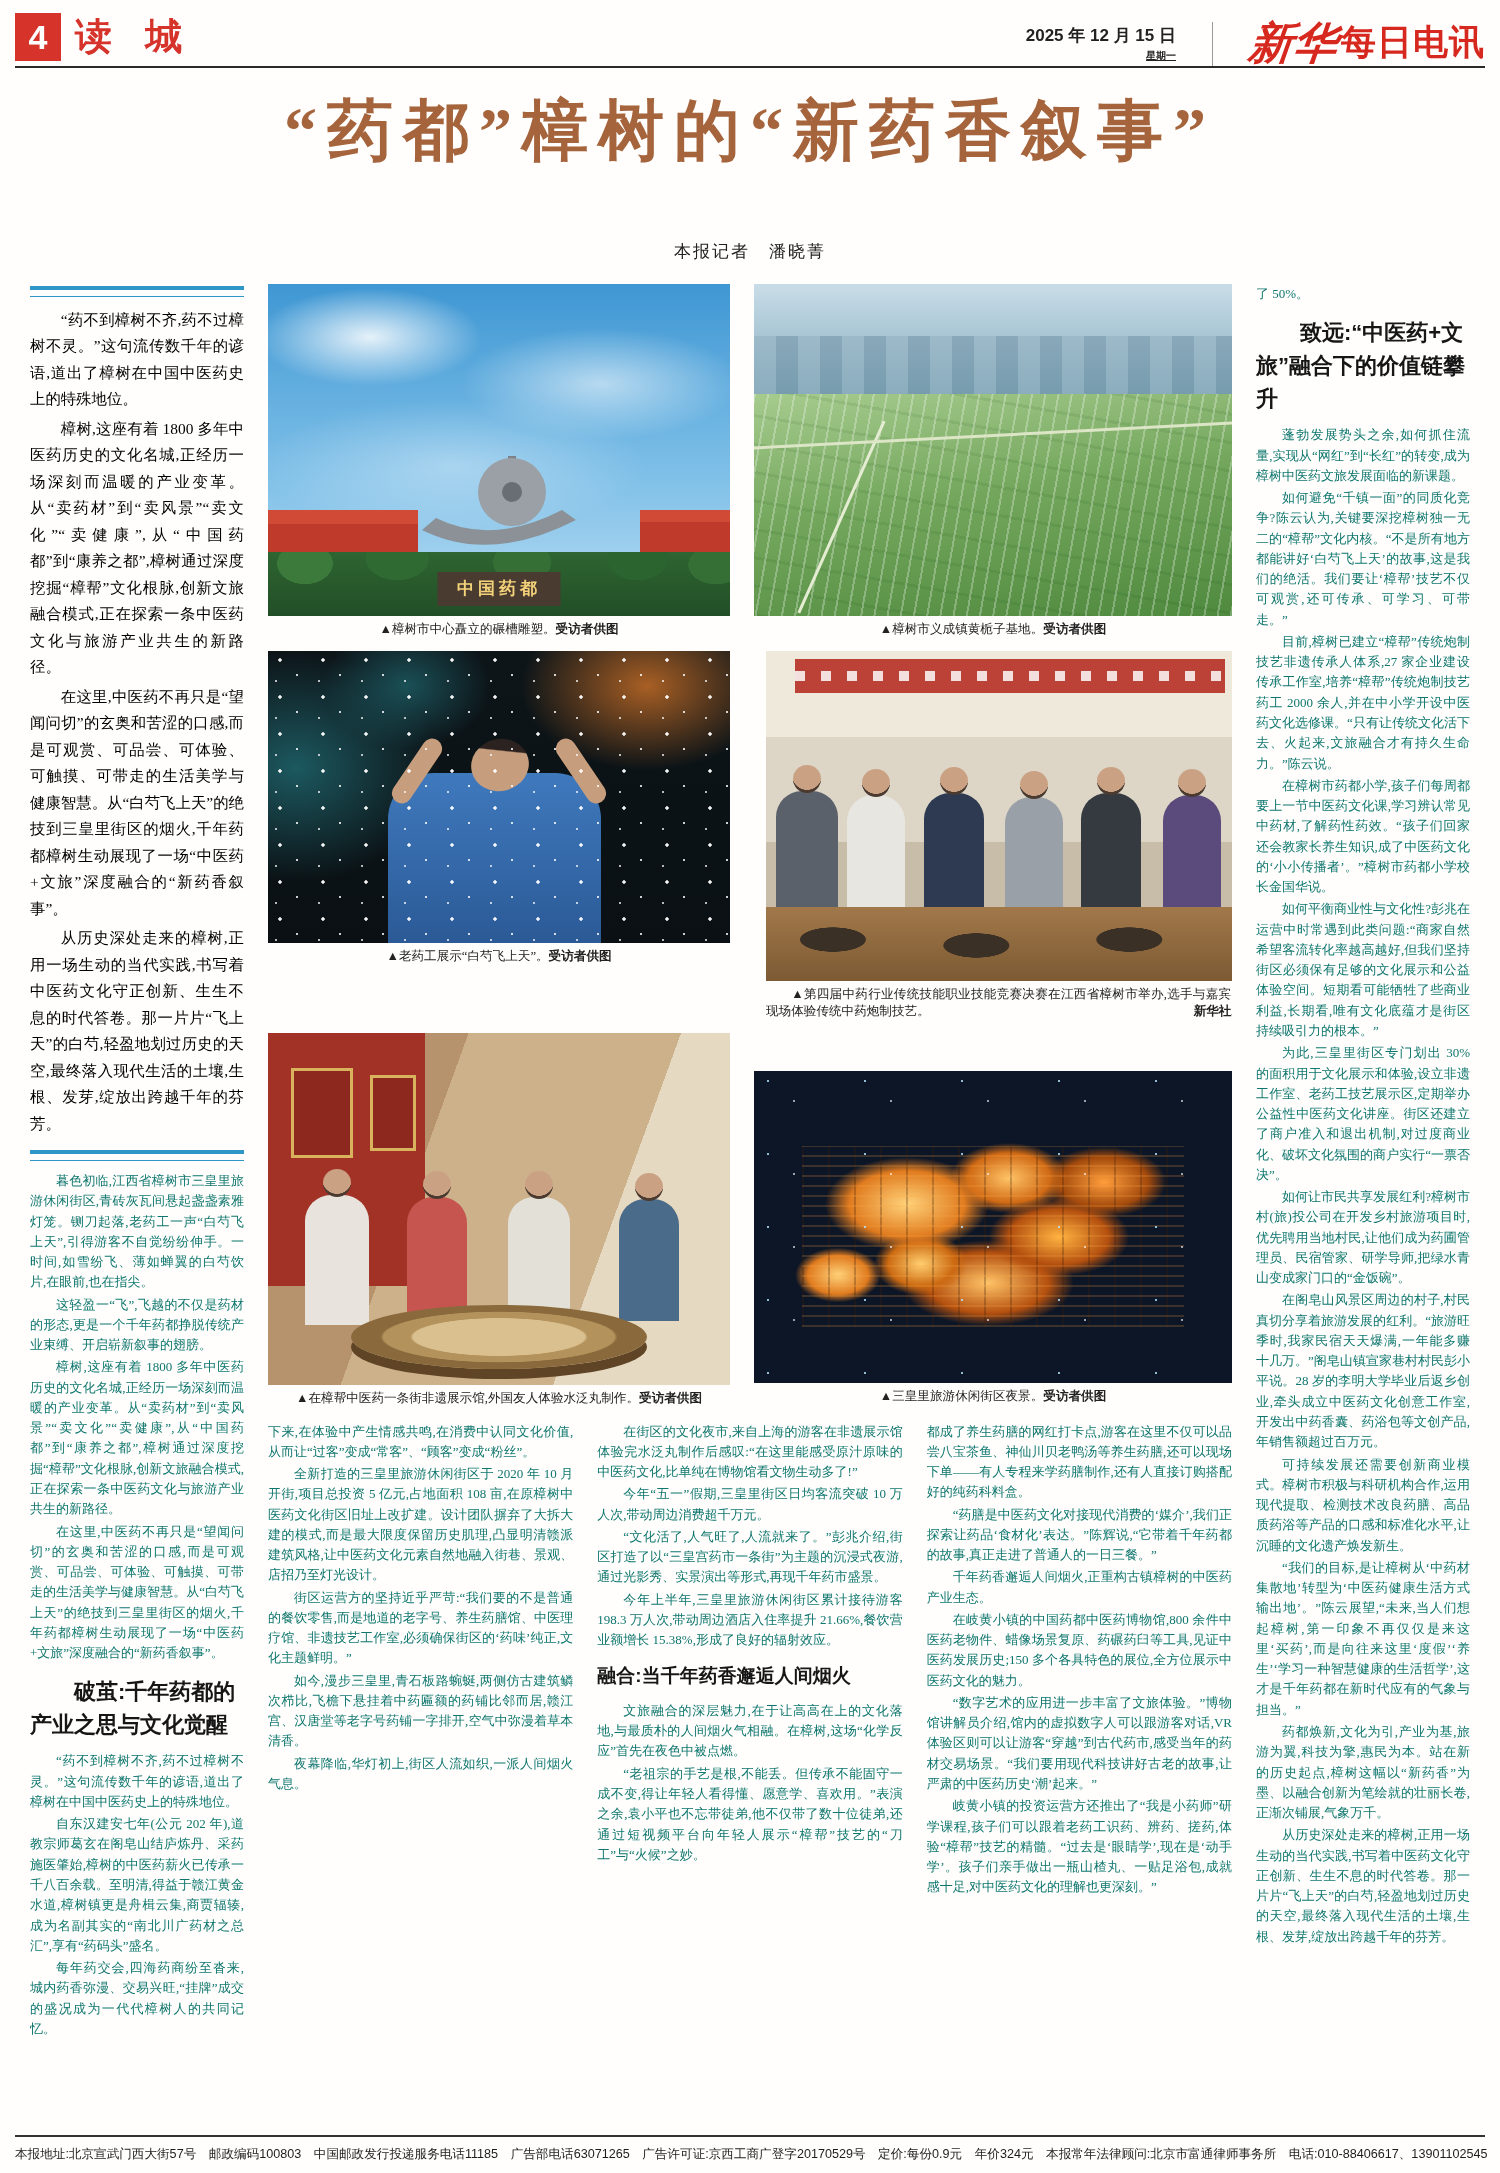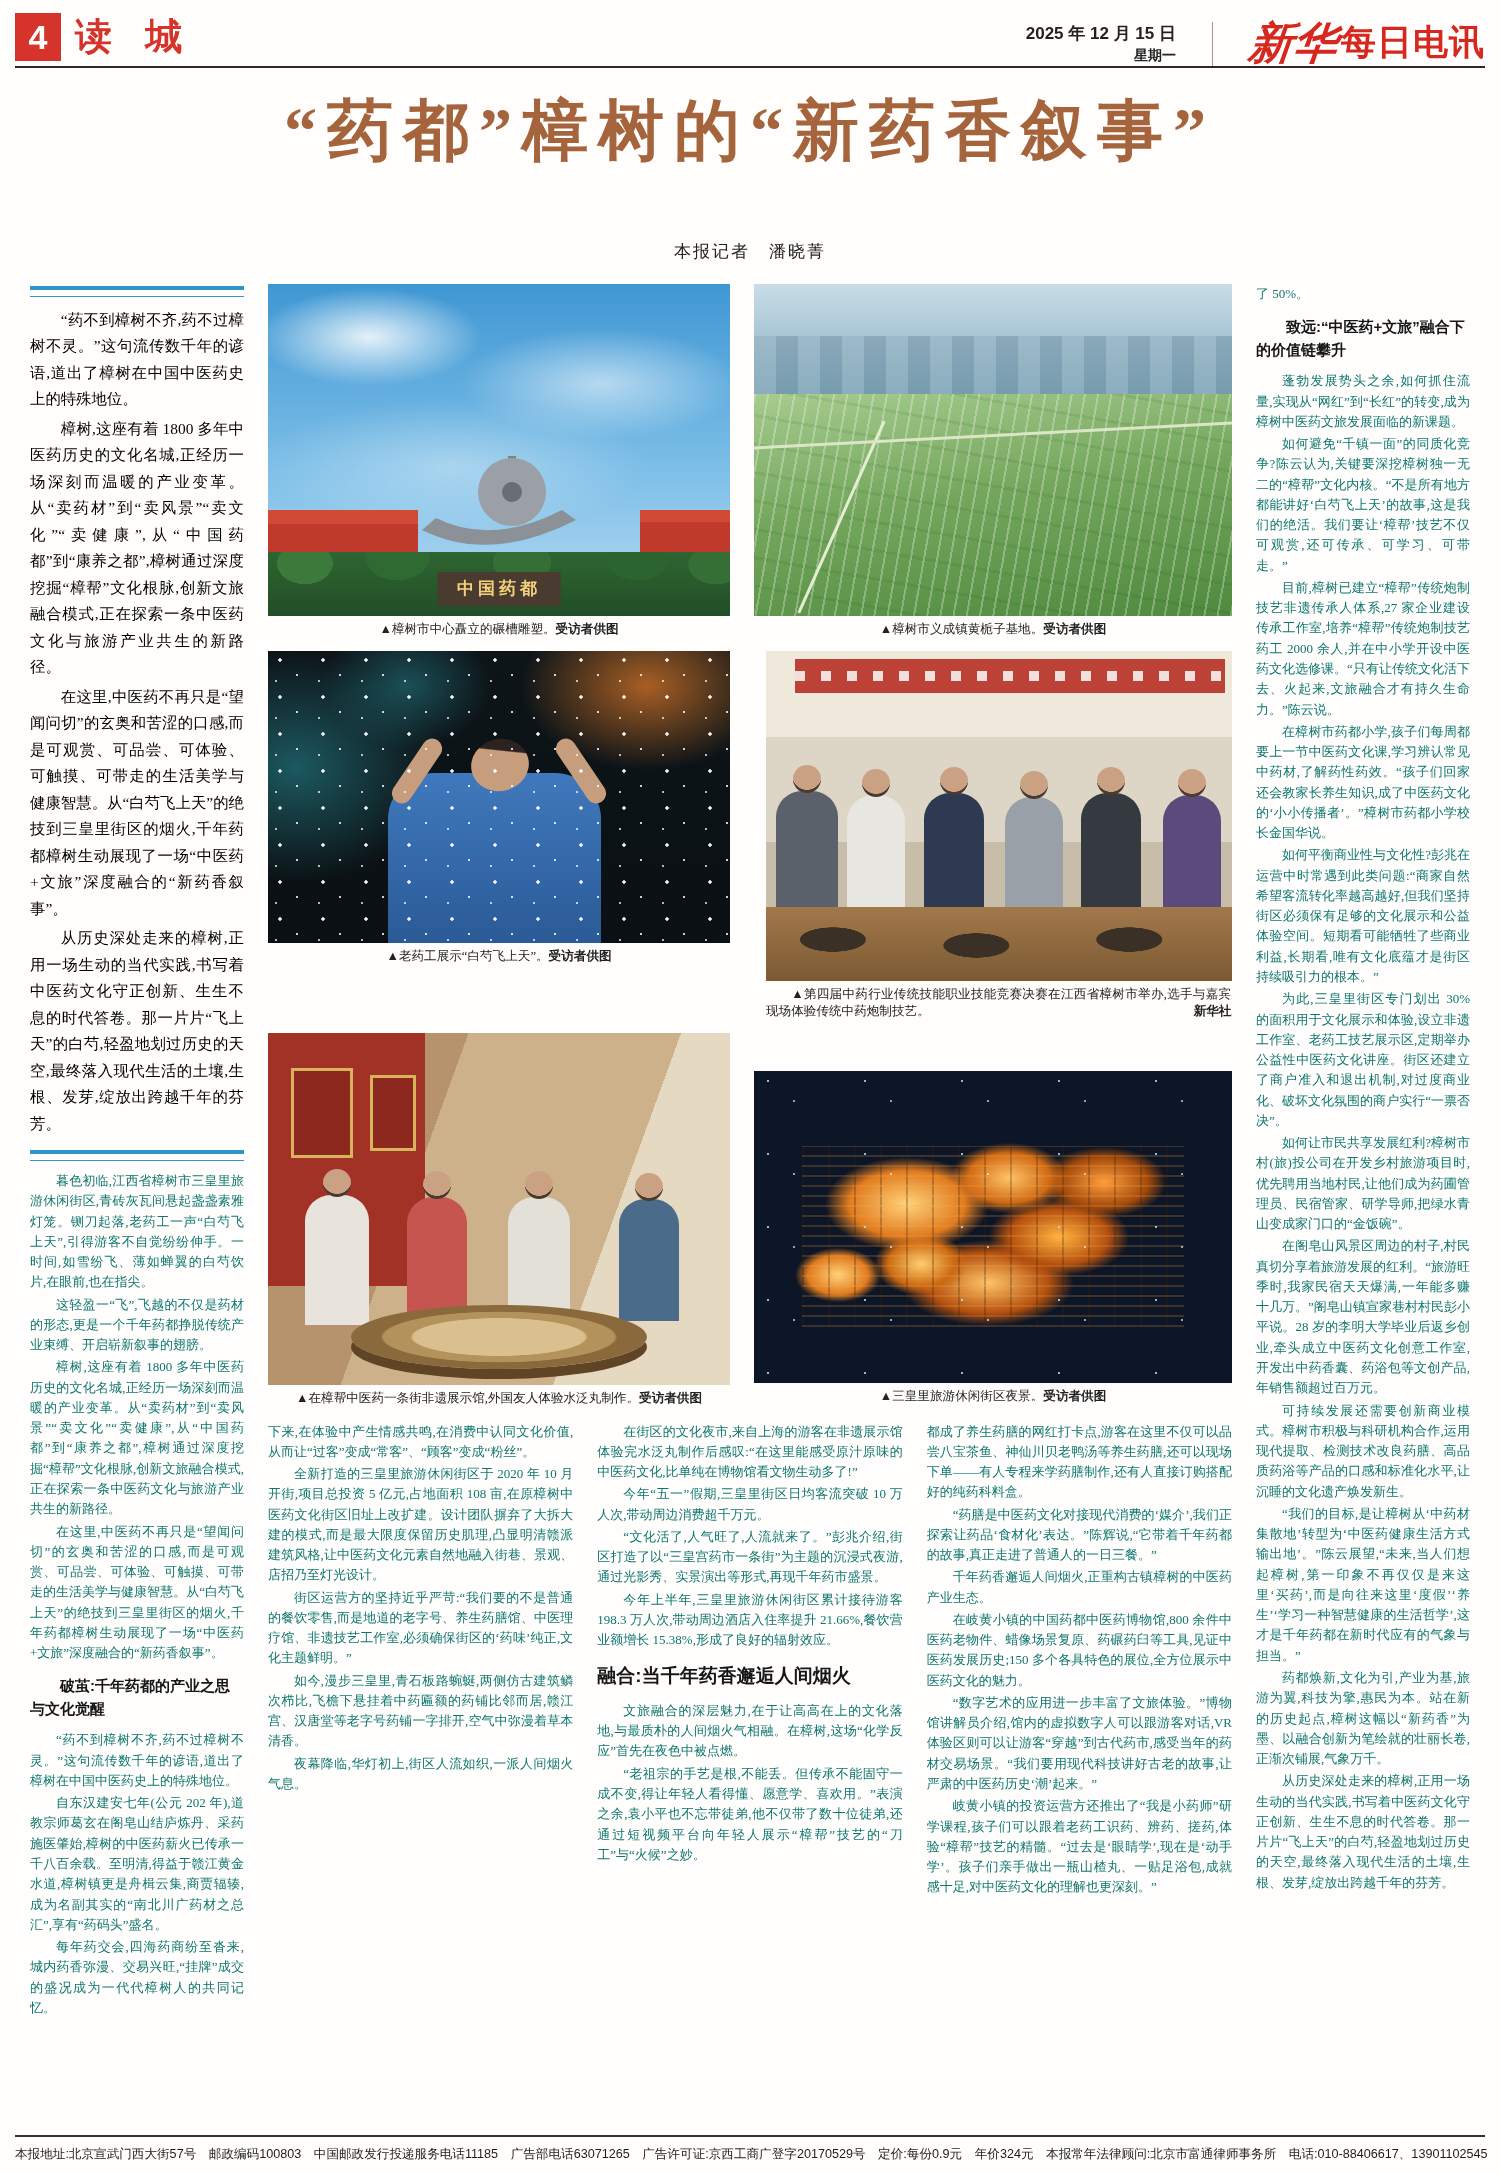--- a/index.html
+++ b/index.html
@@ -7,42 +7,42 @@
         font-family:"Liberation Serif","DejaVu Serif",serif;color:#111;}
 
   
   .hdr{position:absolute;top:12px;left:15px;right:15px;height:54px;border-bottom:2px solid #2a2a2a;}
   .hdr-left{position:absolute;left:0;top:0;display:flex;align-items:center;}
   .pagenum{width:46px;height:48px;background:#d6332b;color:#fff;font:700 34px/48px "Liberation Sans",sans-serif;text-align:center;}
   .secname{margin-left:14px;color:#d6332b;font-weight:700;font-size:37px;letter-spacing:12px;font-family:"Liberation Serif",serif;}
   .hdr-right{position:absolute;right:0;top:2px;display:flex;align-items:center;gap:20px;}
   .dateblk{text-align:right;font-family:"Liberation Sans",sans-serif;color:#222;}
   .dateblk .d1{font-size:17px;font-weight:700;}
-  .dateblk .d2{font-size:14px;font-weight:700;margin-top:2px;}
+  .dateblk .d2{font-size:10px;font-weight:700;margin-top:2px;text-decoration:underline;}
   .vsep{width:1px;height:44px;background:#999;margin:0 16px;}
   .brand{color:#d6281e;white-space:nowrap;}
   .brand .scr{display:inline-block;font-family:"Liberation Serif",serif;font-style:italic;font-weight:700;font-size:44px;transform:skewX(-6deg);margin-right:4px;}
   .brand .rst{font-family:"Liberation Sans",sans-serif;font-weight:900;font-size:35px;letter-spacing:1px;vertical-align:4px;}
 
   
   .headline{position:absolute;top:86px;left:0;right:0;text-align:center;color:#a5643c;
             font-family:"Liberation Serif",serif;font-weight:700;font-size:66px;letter-spacing:10px;white-space:nowrap;}
   .byline{position:absolute;top:240px;left:0;right:0;text-align:center;font-size:17px;color:#222;letter-spacing:2px;}
 
   
   .content{position:absolute;top:284px;left:30px;width:1440px;height:1828px;
            display:grid;grid-template-columns:214px 964px 214px;column-gap:24px;}
   .colL,.colR{height:1828px;overflow:hidden;}
 
   .bluerule{height:6px;border-top:4px solid #2f97c8;border-bottom:1.5px solid #2f97c8;margin:2px 0 10px 0;}
   .p{margin:0 0 2px 0;text-indent:2em;text-align:justify;font-size:13px;line-height:1.56;color:#0f766e;}
   .cont{text-indent:0;}
   .kai .p{font-size:15.4px;line-height:1.72;color:#000;margin-bottom:3px;}
   .gap8{height:8px;}
-  .sec{font-family:"Liberation Sans",sans-serif;font-weight:700;font-size:15px;line-height:1.5;color:#161616;
+  .sec{font-family:"Liberation Sans",sans-serif;font-weight:700;font-size:22px;line-height:1.5;color:#161616;
        margin:12px 0 10px 0;text-indent:2em;text-align:left;}
   .sec.one{text-indent:0;font-size:19px;}
 
   
   .mid{display:flex;flex-direction:column;height:1828px;overflow:hidden;}
   .prow{display:grid;grid-template-columns:462px 478px;column-gap:24px;}
   .cap{font-size:12.6px;line-height:1.4;color:#222;text-align:center;margin-top:5px;}
   .cap b{font-family:"Liberation Sans",sans-serif;font-weight:700;}
   .cap.just{text-align:justify;text-indent:2em;}
   .cap .cr-r{float:right;font-family:"Liberation Sans",sans-serif;font-weight:700;}

